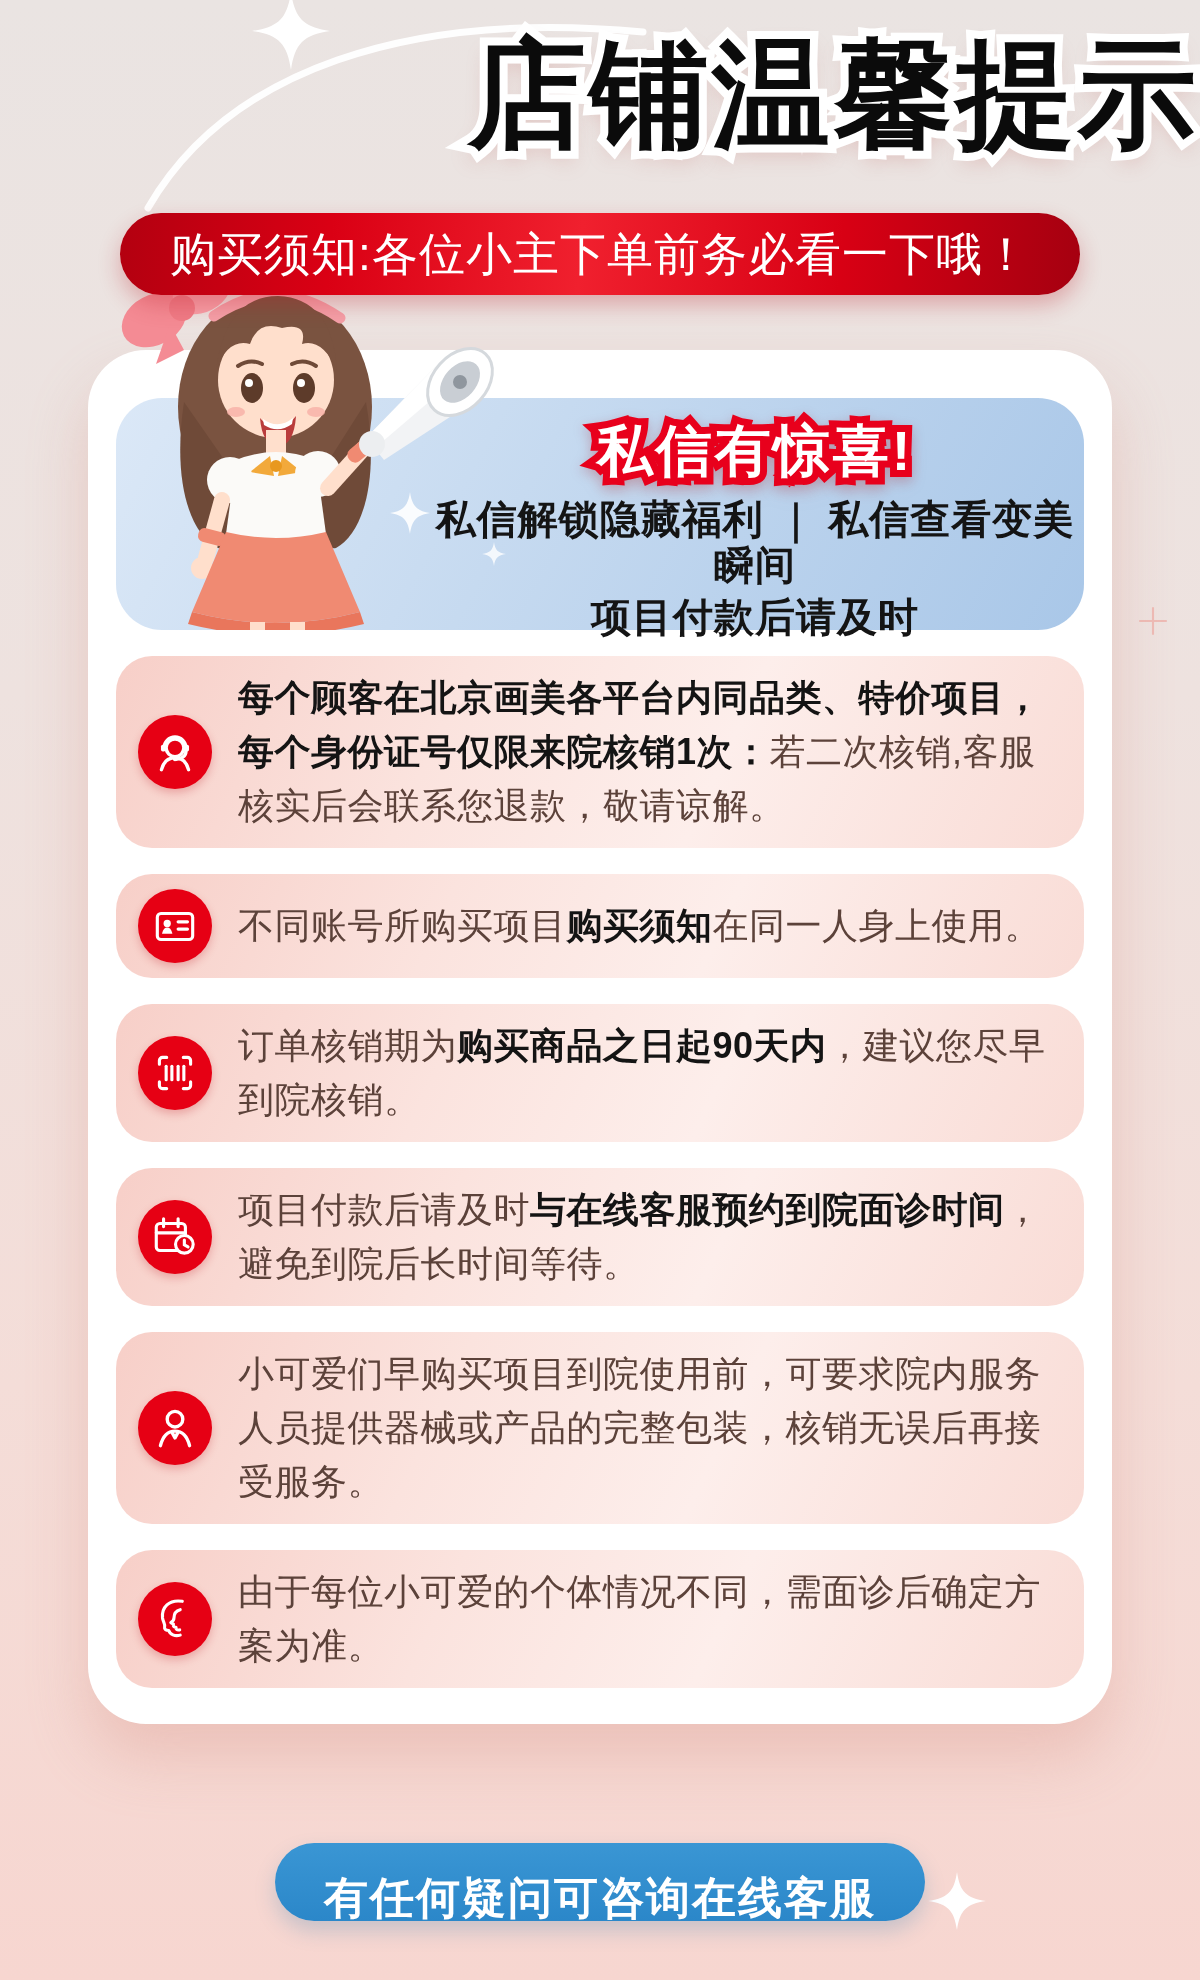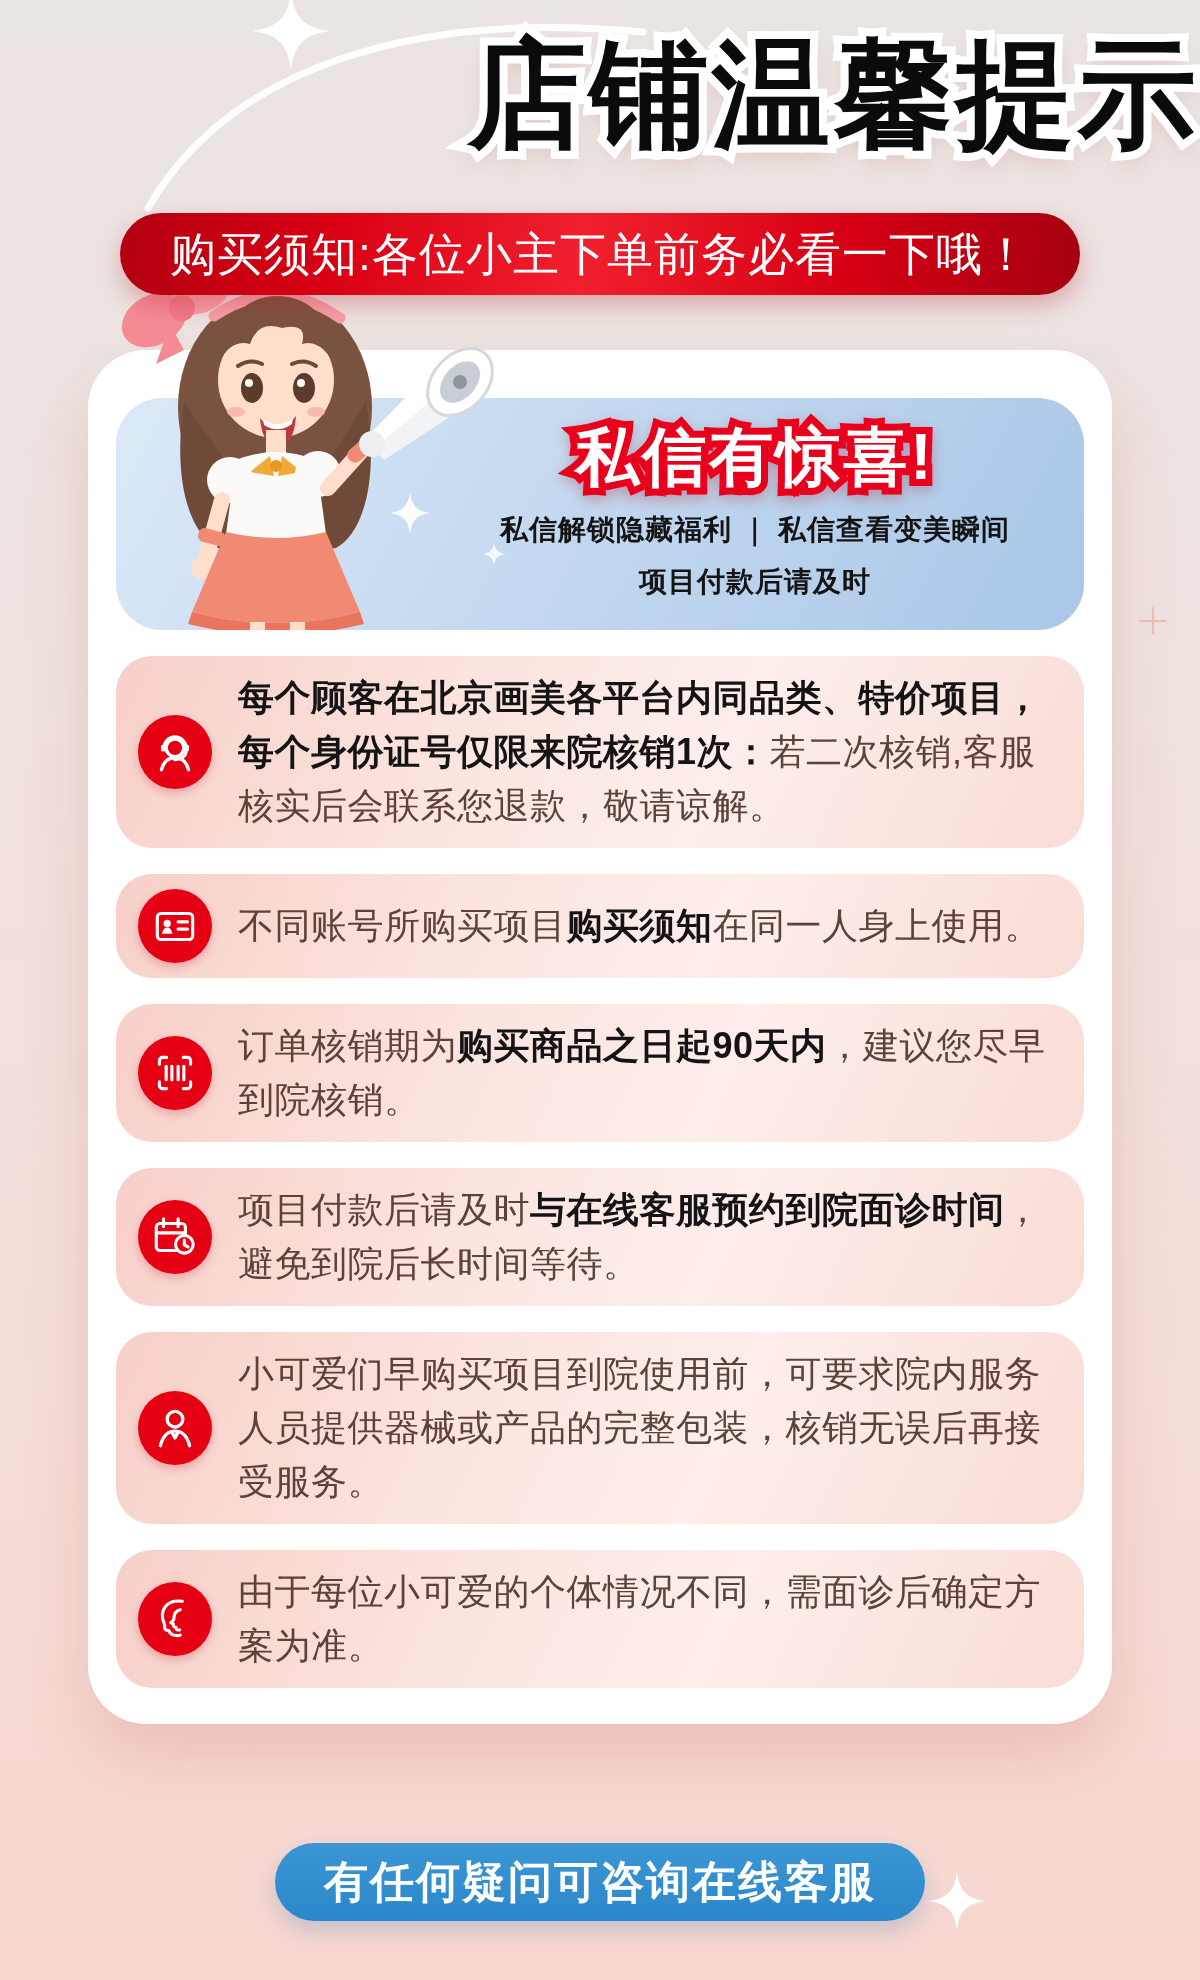--- a/index.html
+++ b/index.html
@@ -40,26 +40,26 @@
     z-index:2;
   }
 
   
   .promo-card{
     position:relative;height:232px;border-radius:46px;margin-bottom:26px;
     background:linear-gradient(118deg,#dbe8f7 0%,#c6daf0 42%,#a9c7e8 100%);
   }
   .promo-text{margin-left:310px;text-align:center;padding-top:16px;position:relative;z-index:2;}
   .promo-headline{
-    margin:0;font-size:64px;font-weight:900;color:#ffffff;letter-spacing:3px;
+    margin:0;font-size:56px;font-weight:900;color:#ffffff;letter-spacing:3px;
     --stroke-w:14px;--stroke-c:#e8001c;
     filter:drop-shadow(0 4px 6px rgba(160,20,30,.25));
     display:inline-block;
   }
-  .promo-line{margin:6px 0 0;font-size:28px;font-weight:800;color:#141414;line-height:46px;letter-spacing:1px;}
+  .promo-line{margin:6px 0 0;font-size:40px;font-weight:800;color:#141414;line-height:46px;letter-spacing:1px;}
   .mascot{position:absolute;left:-6px;top:-156px;width:400px;height:388px;z-index:3;}
 
   
   .notice-card{
     display:flex;align-items:center;gap:26px;
     background:linear-gradient(115deg,#f7cfc8 0%,#fbe3de 34%,#fdeeeb 62%,#f9dcd6 100%);
     border-radius:36px;padding:15px 28px 15px 22px;margin-bottom:26px;
   }
   .notice-card:last-child{margin-bottom:0;}
   .notice-icon{
@@ -68,21 +68,21 @@
     box-shadow:0 4px 8px rgba(190,20,30,.25);
   }
   .notice-icon svg{width:52px;height:52px;display:block;}
   .notice-text{margin:0;font-size:36px;line-height:54px;color:#5c423a;font-weight:500;letter-spacing:.5px;}
   .notice-text .seg.bold{font-weight:800;color:#141414;}
 
   
   .footer-wrap{position:absolute;top:1843px;left:0;width:100%;text-align:center;z-index:3;}
   .footer-button{
     display:inline-block;border:none;cursor:pointer;
-    min-width:650px;height:78px;line-height:78px;padding:0 40px;border-radius:39px;
+    min-width:650px;height:78px;line-height:78px;padding:16px 40px;border-radius:39px;
     background:linear-gradient(180deg,#3a96d4 0%,#2b87c9 100%);
     color:#fff;font-size:44px;font-weight:800;letter-spacing:2px;
     font-family:inherit;
     box-shadow:0 10px 20px rgba(60,130,180,.25);
   }
 
   .spark{position:absolute;pointer-events:none;}
 </style>
 </head>
 <body>

